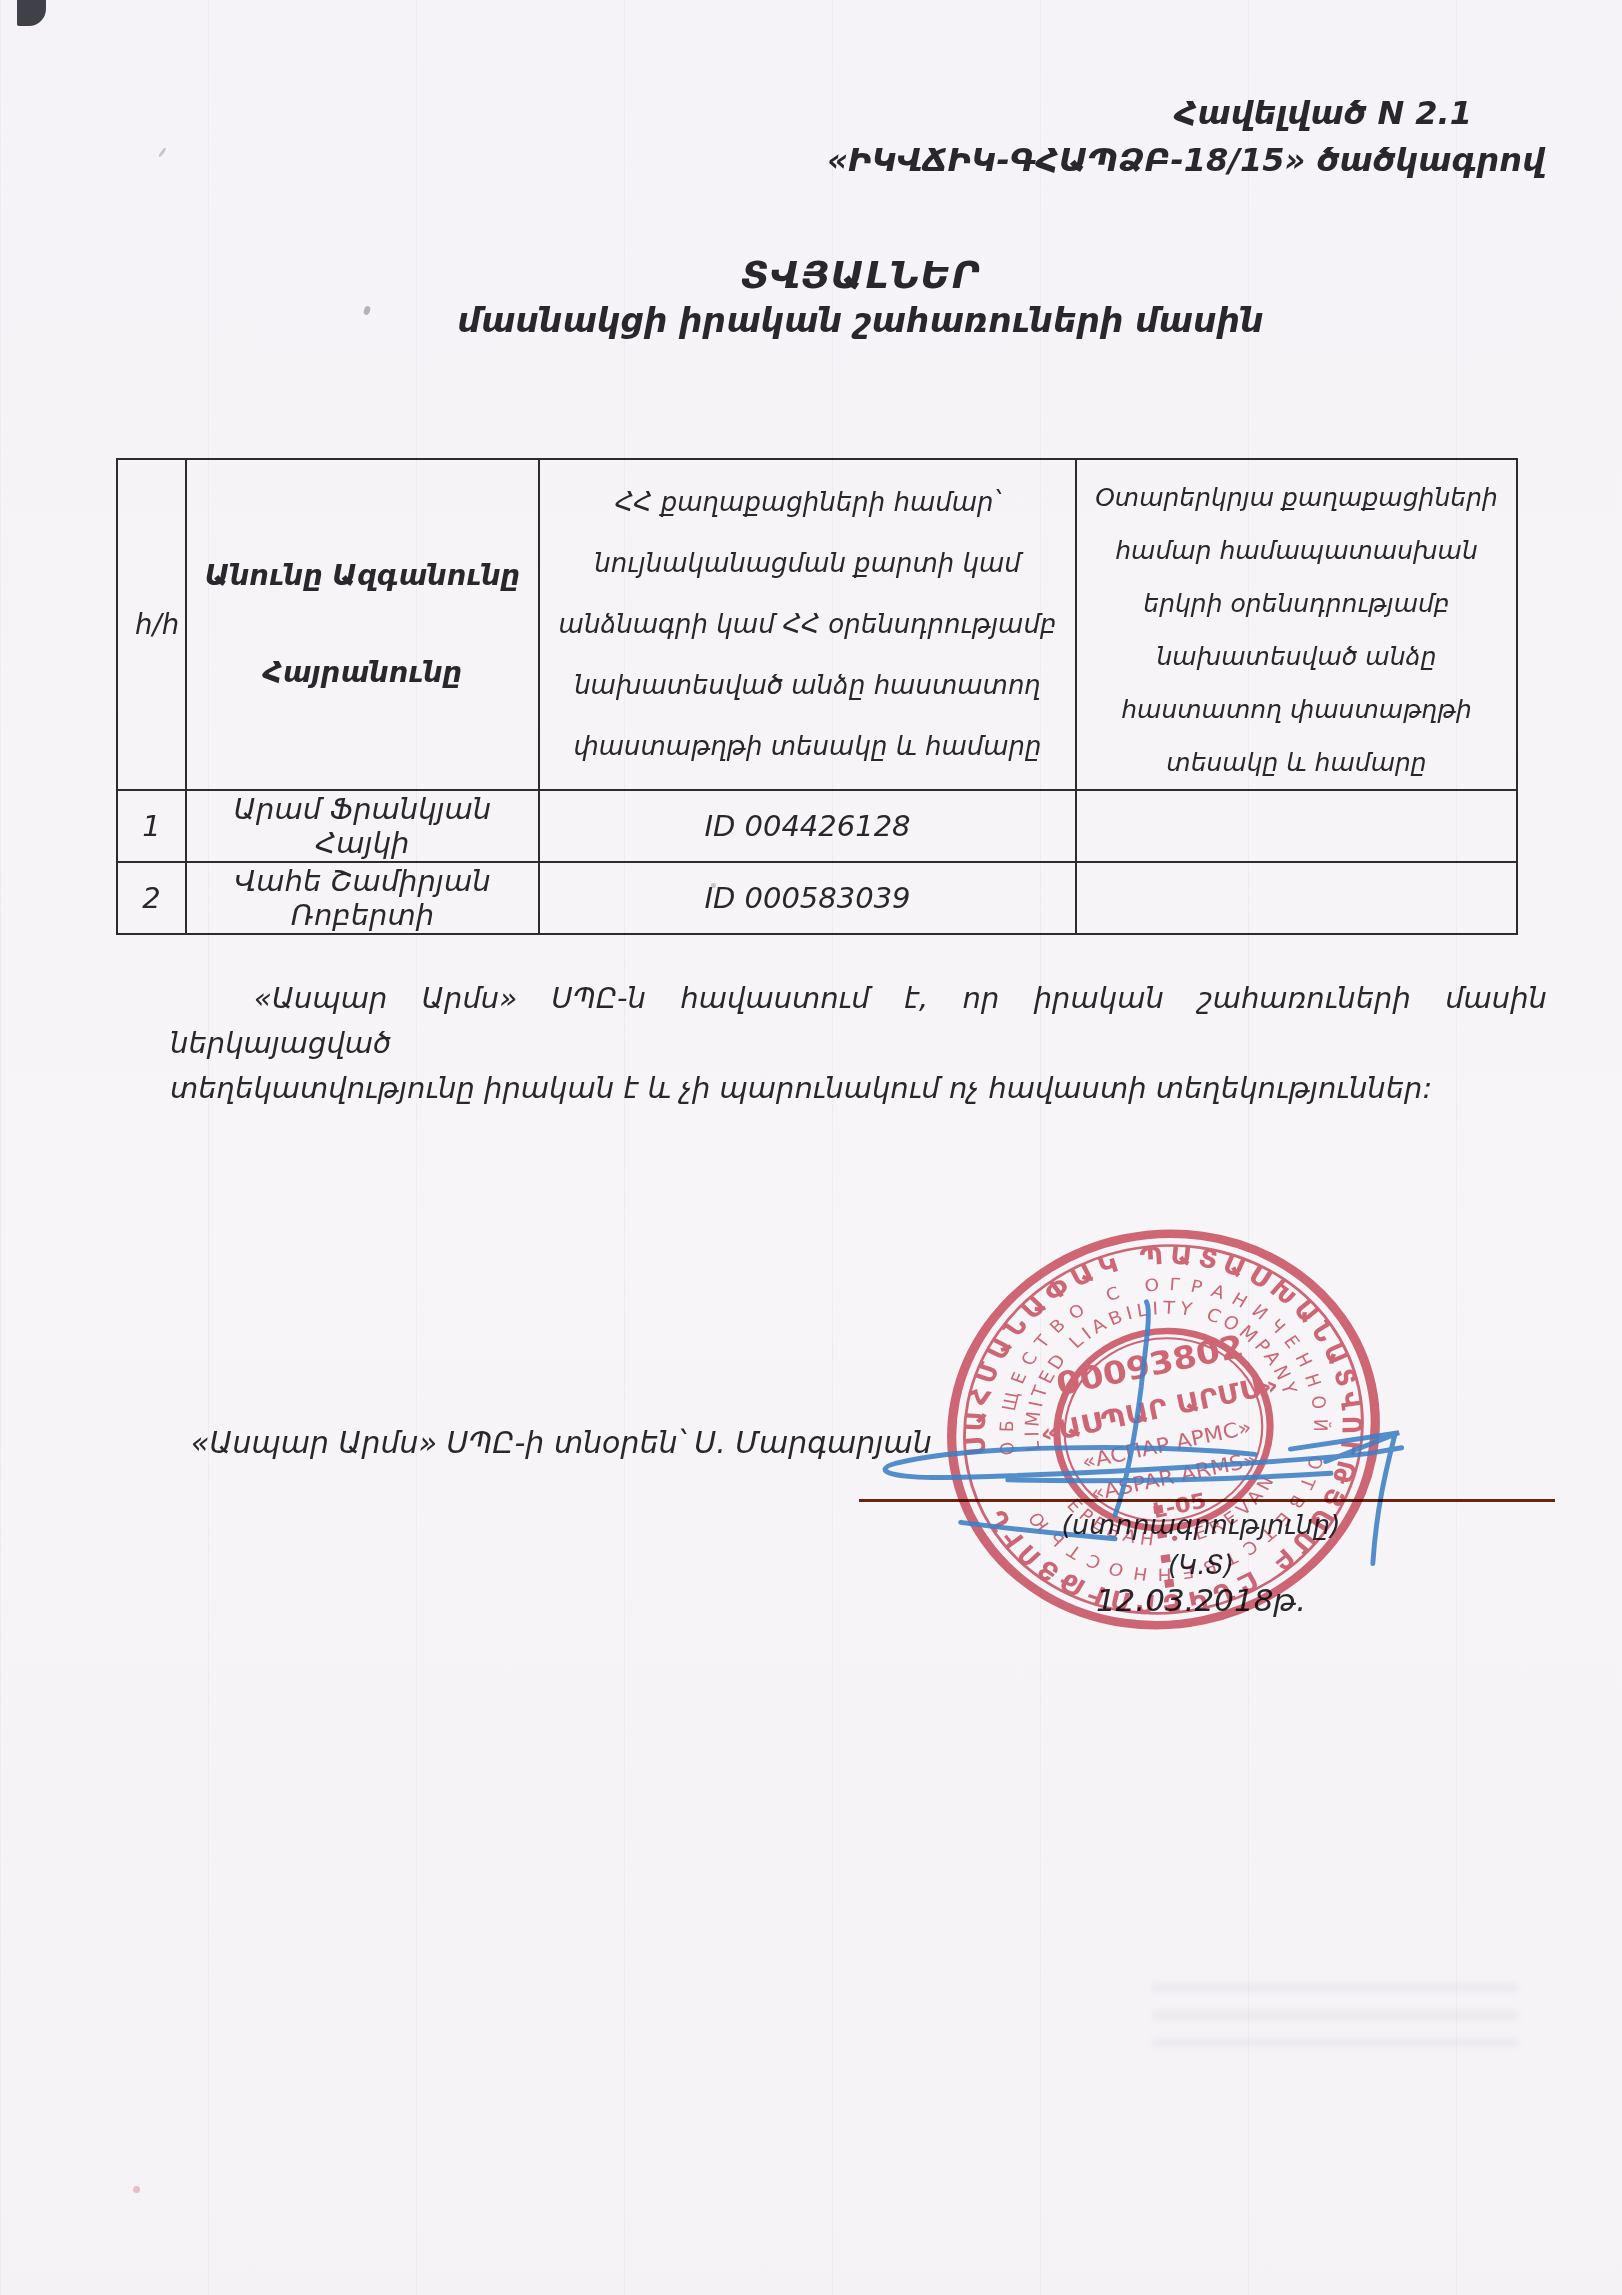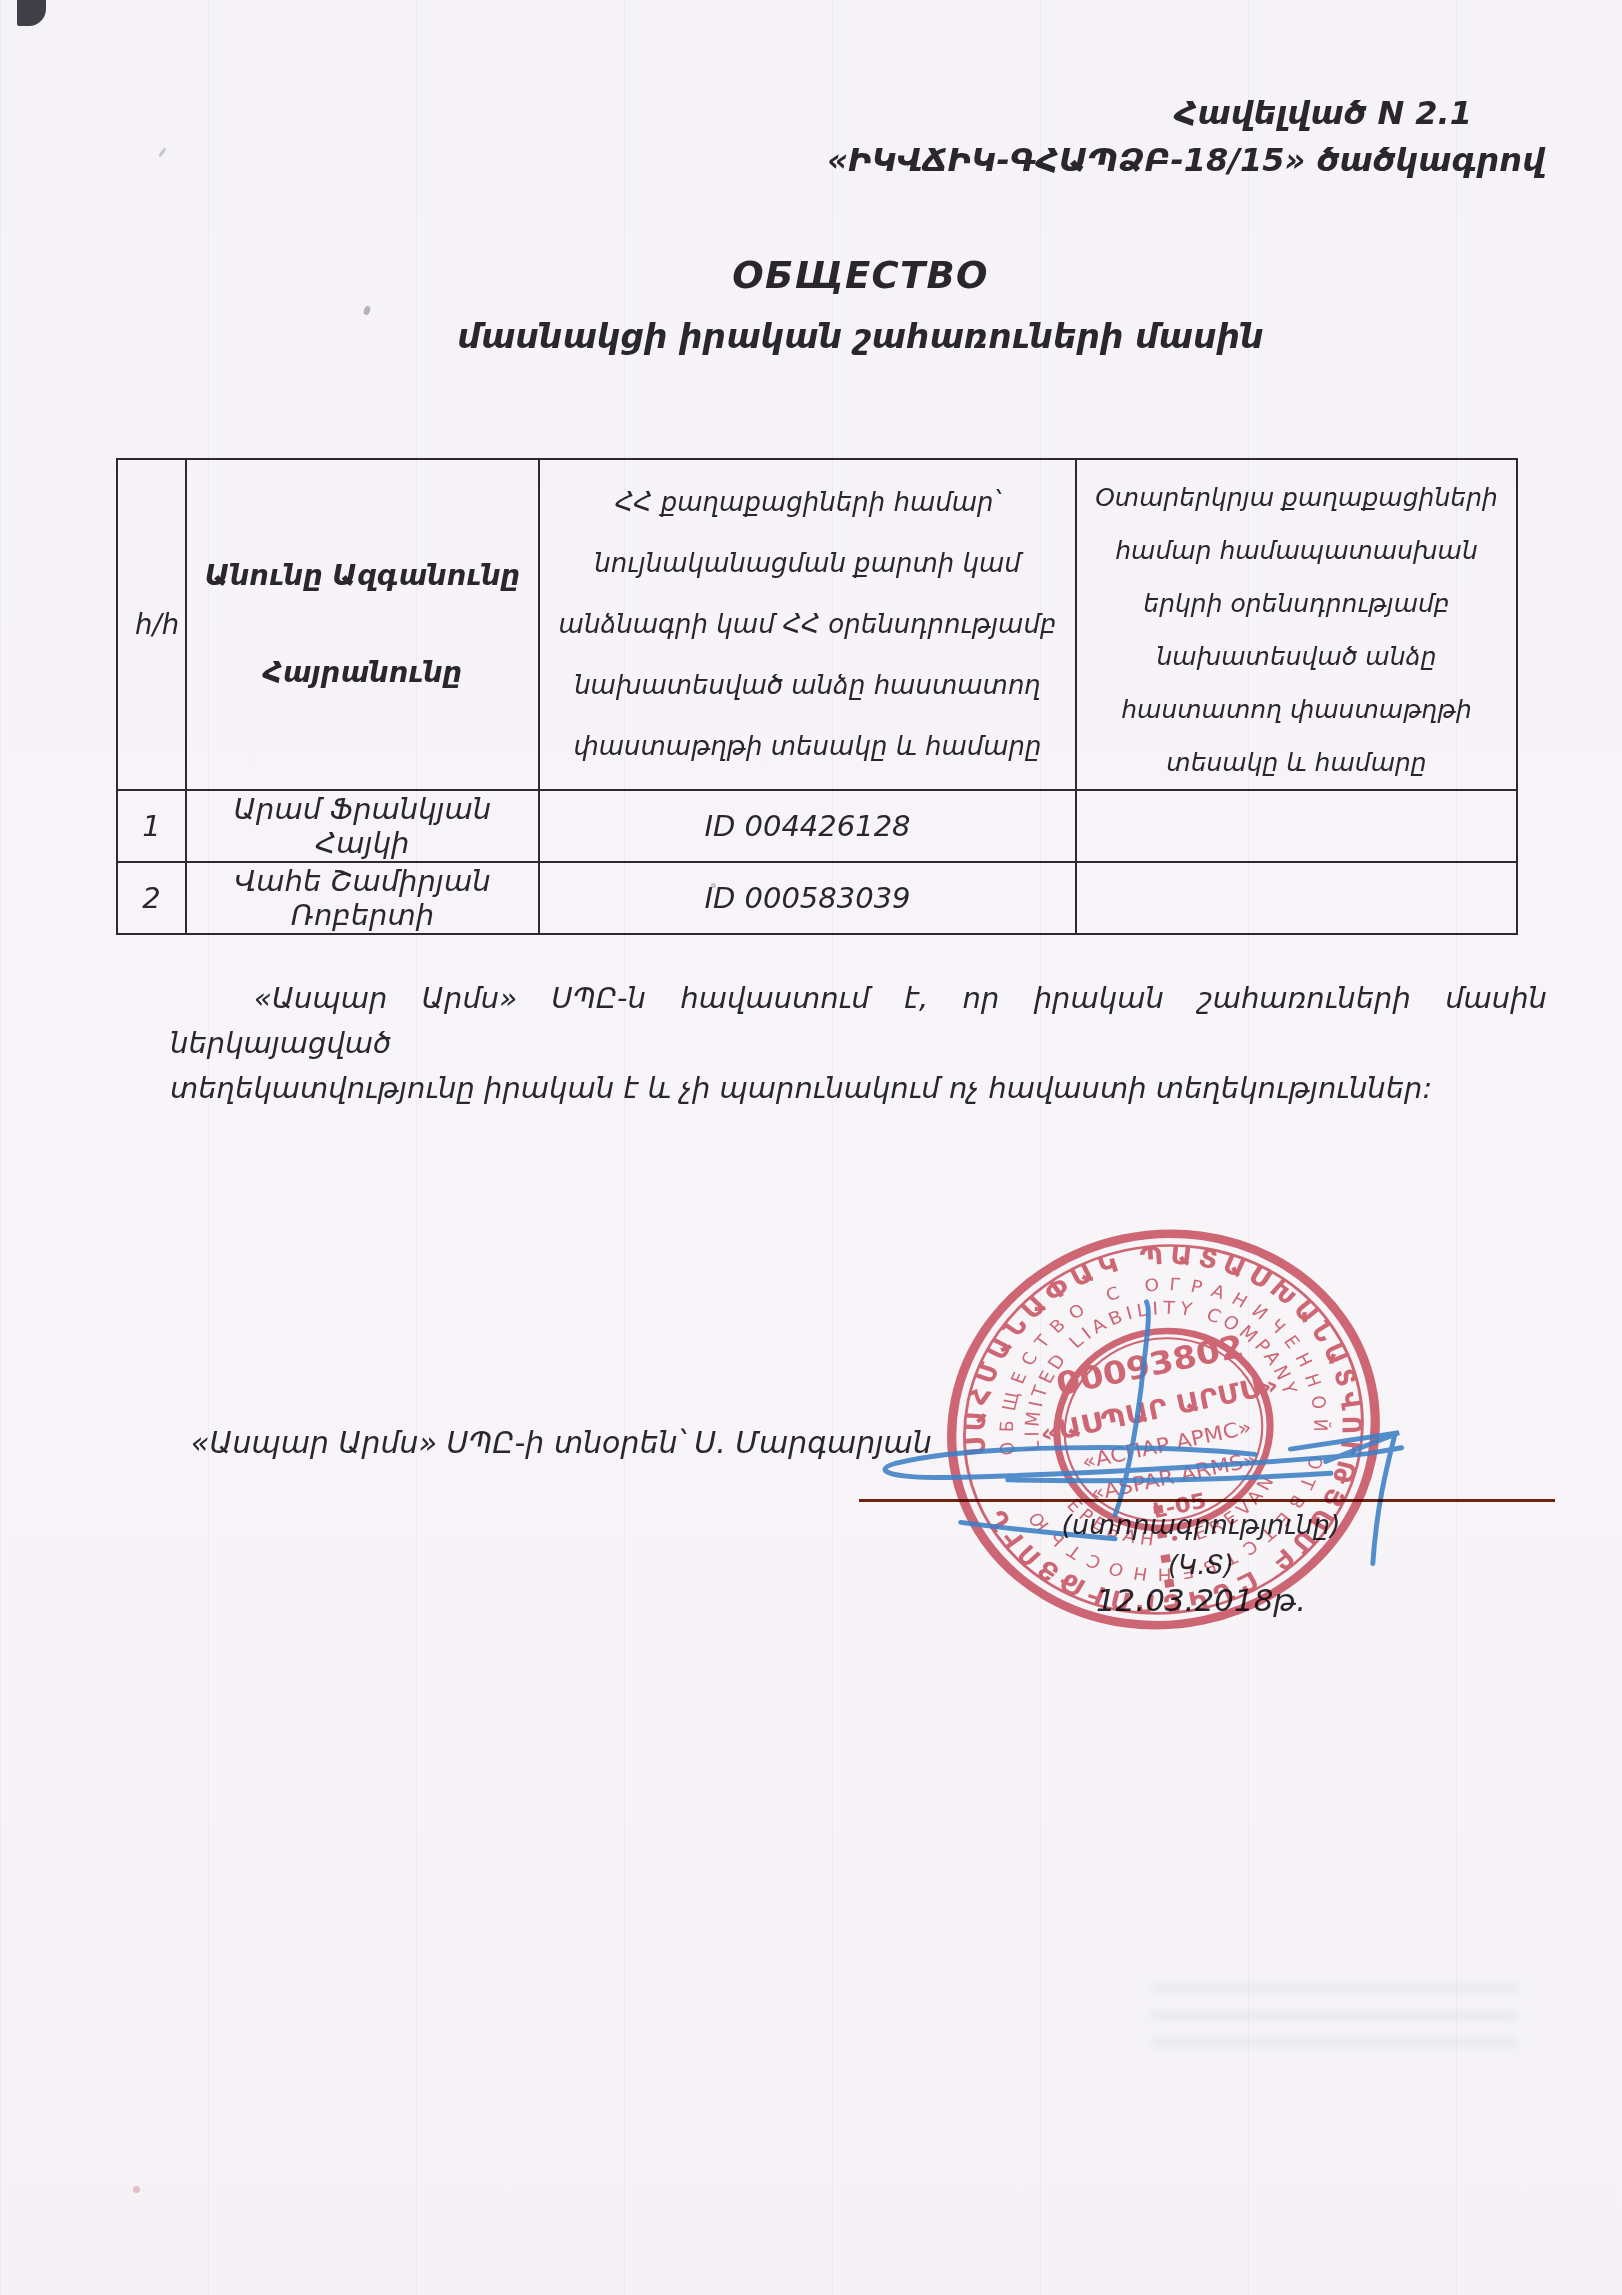--- a/index.html
+++ b/index.html
@@ -12,21 +12,21 @@
     font-family:"DejaVu Sans",sans-serif;font-style:italic;color:#29262c;padding-left:7px;
   }
   
   .hdr{position:absolute;top:90px;right:85px;text-align:right;font-weight:bold;
        font-size:32px;line-height:1.46;}
   .hdr .l1{padding-right:73px;}
   .hdr .l3{padding-right:131px;}
   
   .title-block{position:absolute;top:254px;left:206px;width:1309px;text-align:center;}
   .title-block .t1{font-size:37px;font-weight:bold;letter-spacing:1.3px;}
-  .title-block .t2{font-size:33px;font-weight:bold;margin-top:20px;}
+  .title-block .t2{font-size:33px;font-weight:bold;margin-top:4px;}
   
   table.data{position:absolute;left:116px;top:458px;width:1400px;border-collapse:collapse;
              table-layout:fixed;}
   table.data th,table.data td{border:2px solid #2e2a30;}
   table.data{border:2.6px solid #2e2a30;}
   th{font-weight:400;font-size:26px;vertical-align:middle;padding:0 17px;}
   th.c1{font-size:27.5px;margin-left:33px;}
   th.c2{line-height:3.55;font-size:27.5px;font-weight:bold;}
   th.c3{line-height:2.35;}
   th.c4{vertical-align:top;padding-top:10.5px;line-height:2.12;font-size:25px;}
@@ -59,21 +59,21 @@
 <body>
 
 <div class="page">
 
   <div class="hdr">
     <div class="l1">Հավելված  N 2.1</div>
     <div class="l2">«ԻԿՎՃԻԿ-ԳՀԱՊՁԲ-18/15»  ծածկագրով</div>
   </div>
 
   <div class="title-block">
-    <div class="t1">ОБЩЕСТВО</div>
+    <div class="t1">ՏՎՅԱԼՆԵՐ</div>
     <div class="t2">մասնակցի իրական շահառուների մասին</div>
   </div>
 
   <table class="data">
     <colgroup>
       <col style="width:69px">
         <col style="width:353px">
         <col style="width:537px">
         <col style="width:441px">
     </colgroup>

